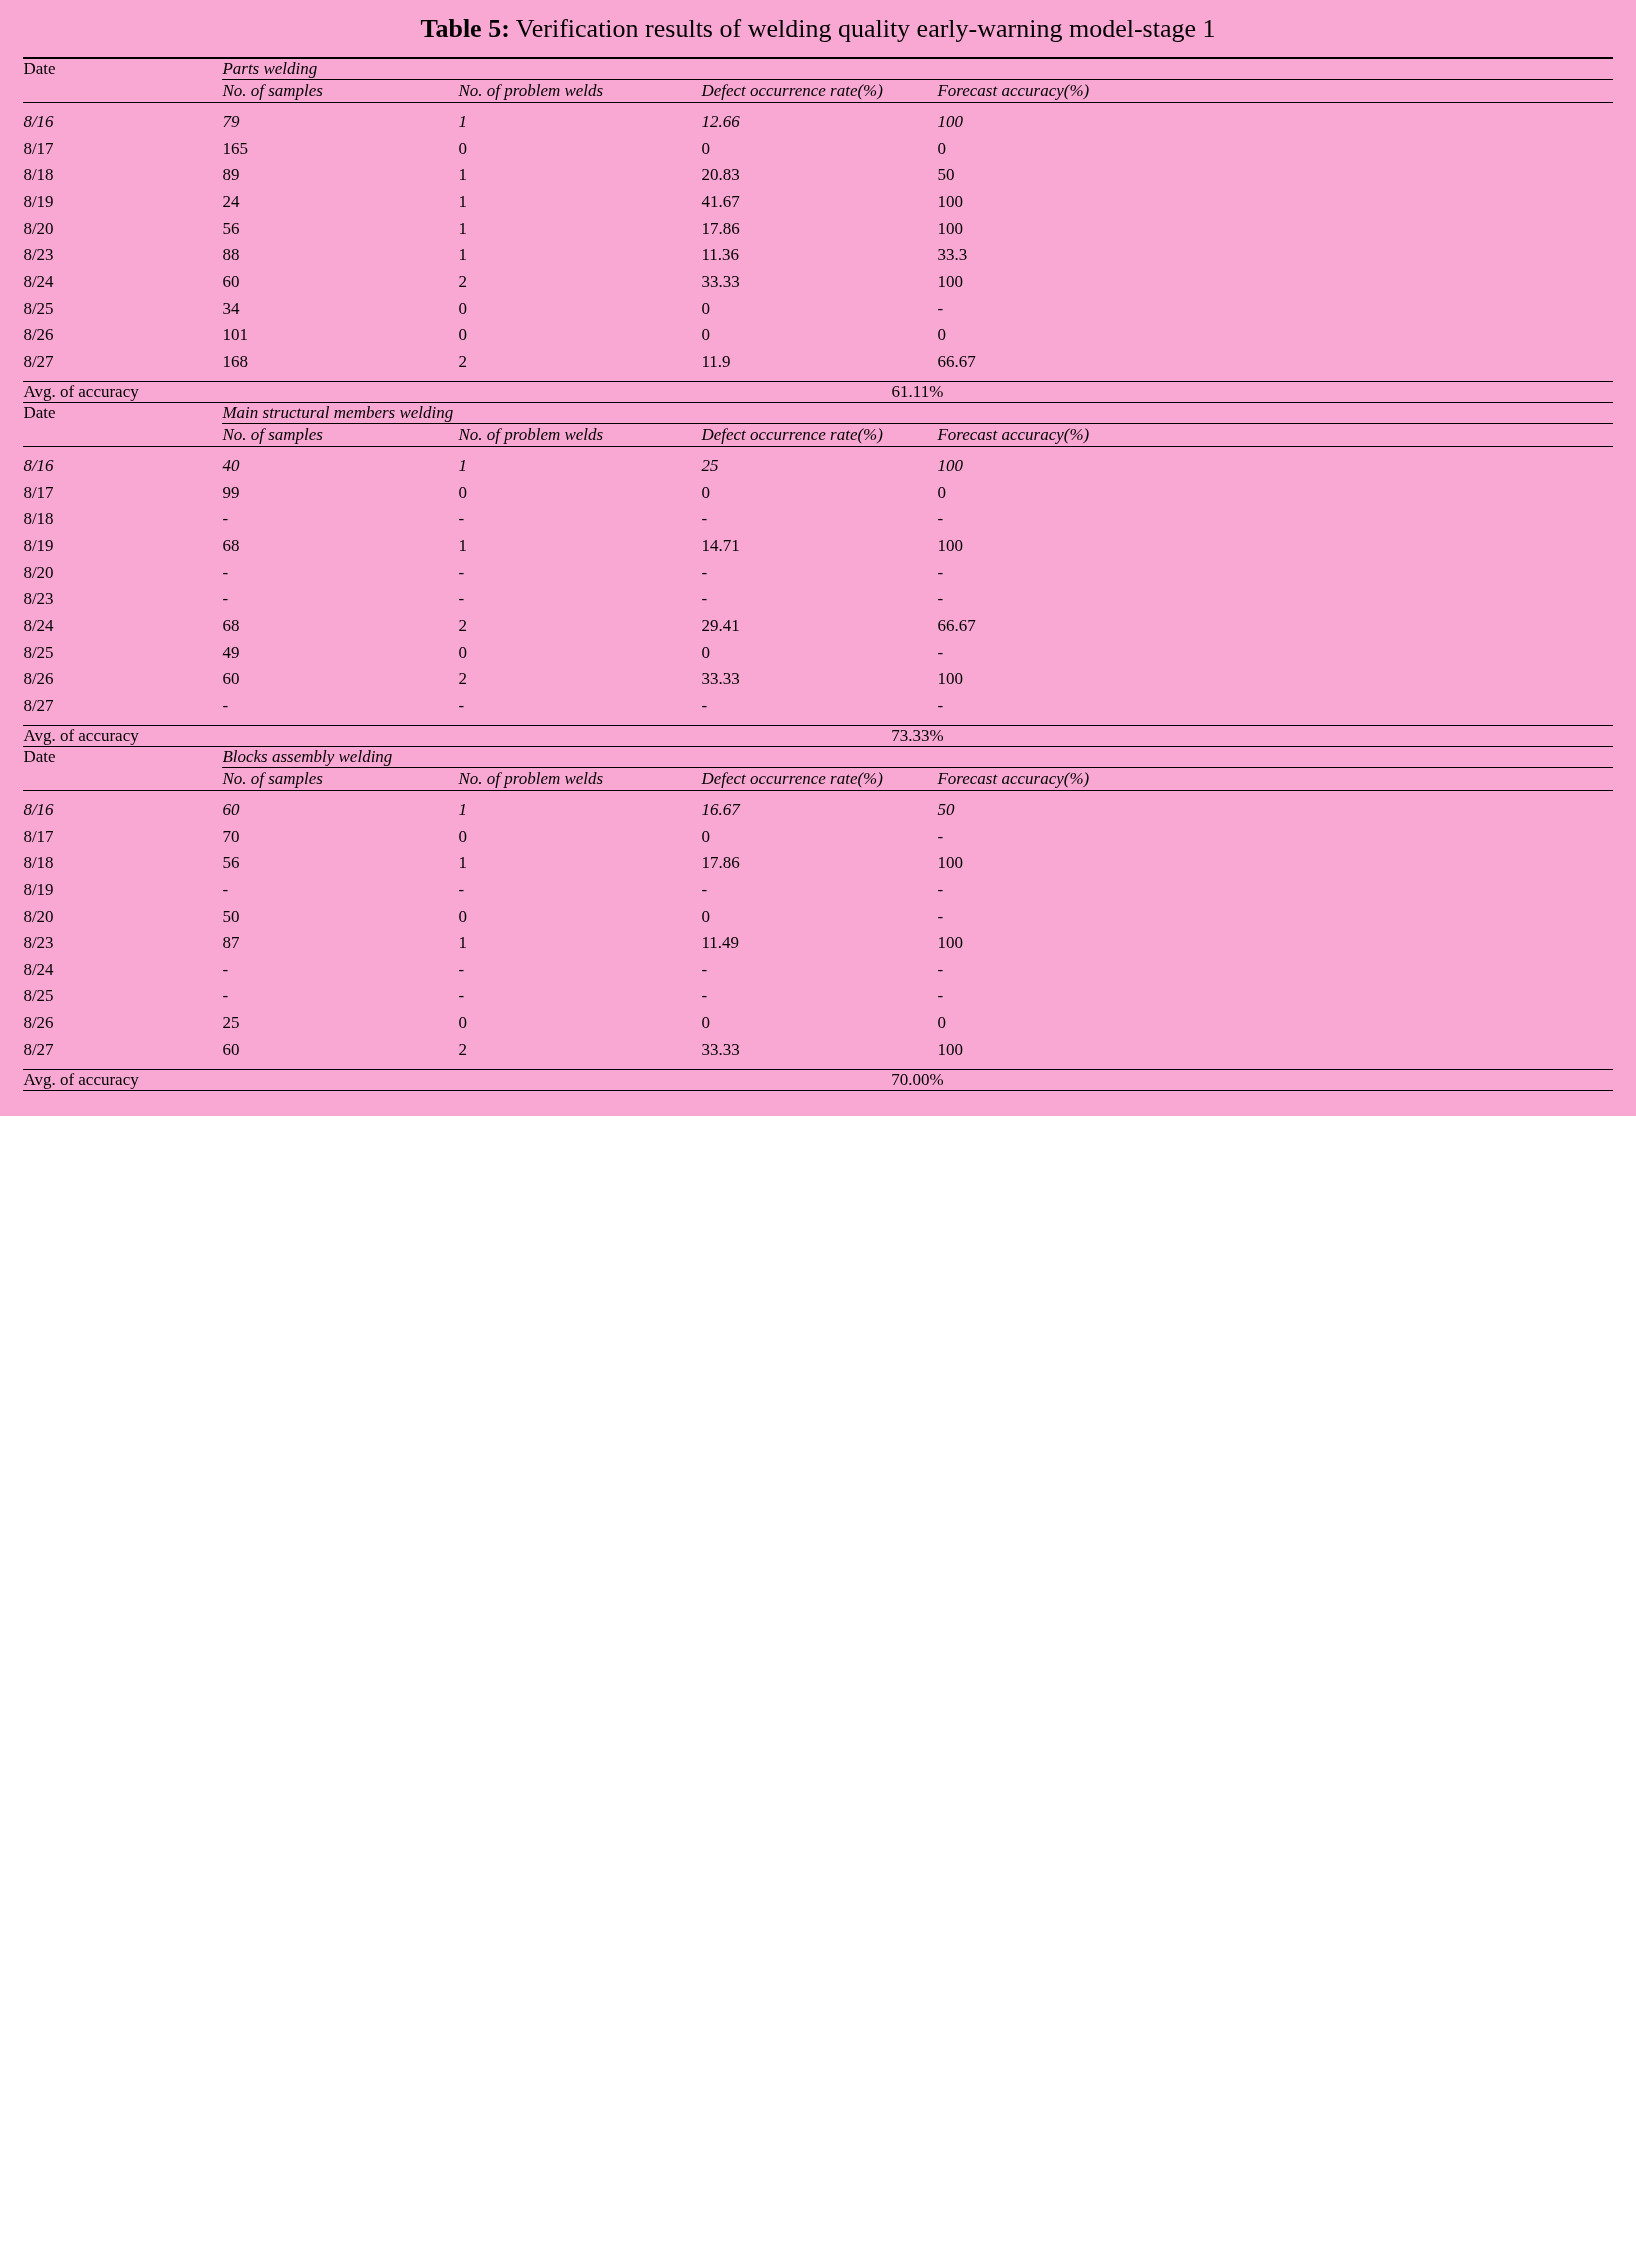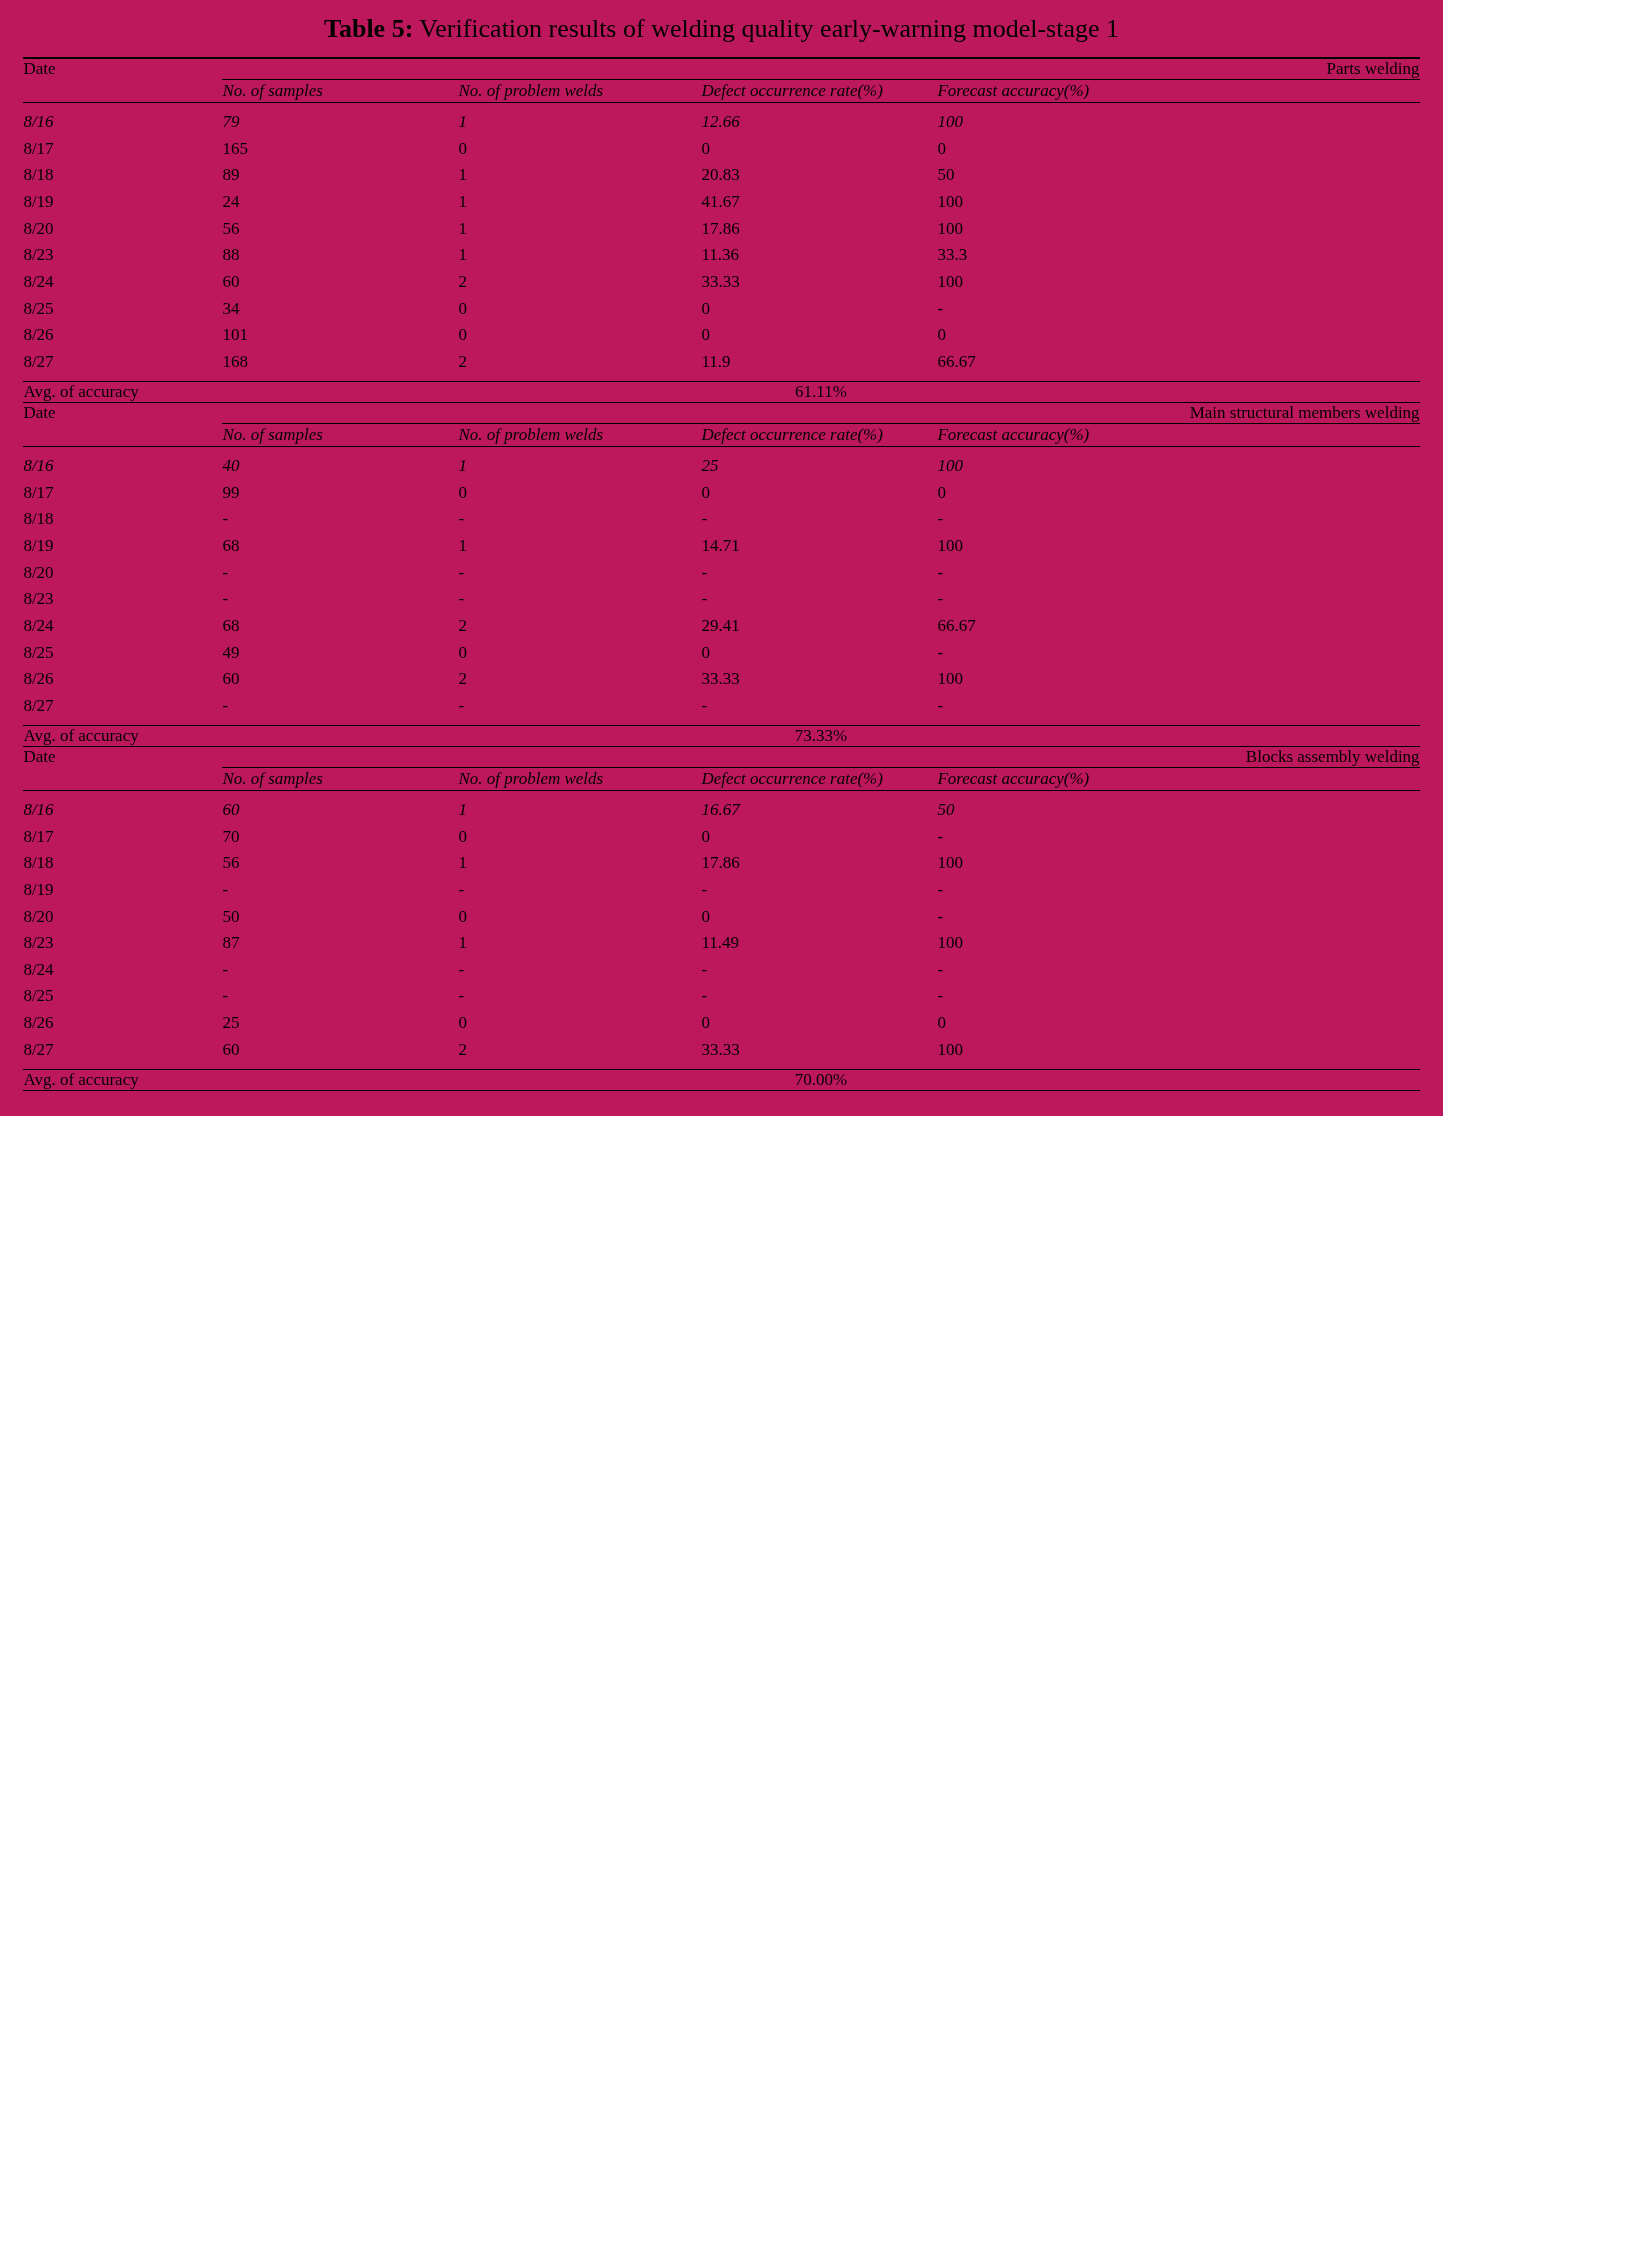--- a/index.html
+++ b/index.html
@@ -5,24 +5,24 @@
   html, body {
     margin: 0;
     padding: 0;
     background: #ffffff;
   }
   body {
     font-family: "Liberation Serif", serif;
     color: #000000;
   }
   .page {
-    width: 1443px;
+    width: 1636px;
     box-sizing: border-box;
     padding: 6.7px 23.4px 25px 23.4px;
-    background: #be185d;
+    background: #f9a8d4;
   }
   .caption {
     text-align: center;
     font-size: 26px;
     line-height: 1.3;
     padding: 5px 0 11.7px 0;
     white-space: nowrap;
   }
   .caption .caption-label {
     font-weight: bold;
@@ -45,22 +45,23 @@
   .c-s3    { width: 236px; }
   .c-s4    { width: auto; }
 
   .rule-top td { border-top: 2.5px solid #000; }
 
   .grouphead td {
     padding-top: 7.5px;
     padding-bottom: 9.2px;
   }
   .grouphead .grp-title {
-    text-align: right;
+    text-align: left;
     white-space: nowrap;
+    font-style: italic;
   }
   .grp-underline td {
     height: 0;
     line-height: 0;
     font-size: 0;
   }
   .grp-underline td.ul {
     border-bottom: 1.7px solid #000;
   }
   .subhead td {

